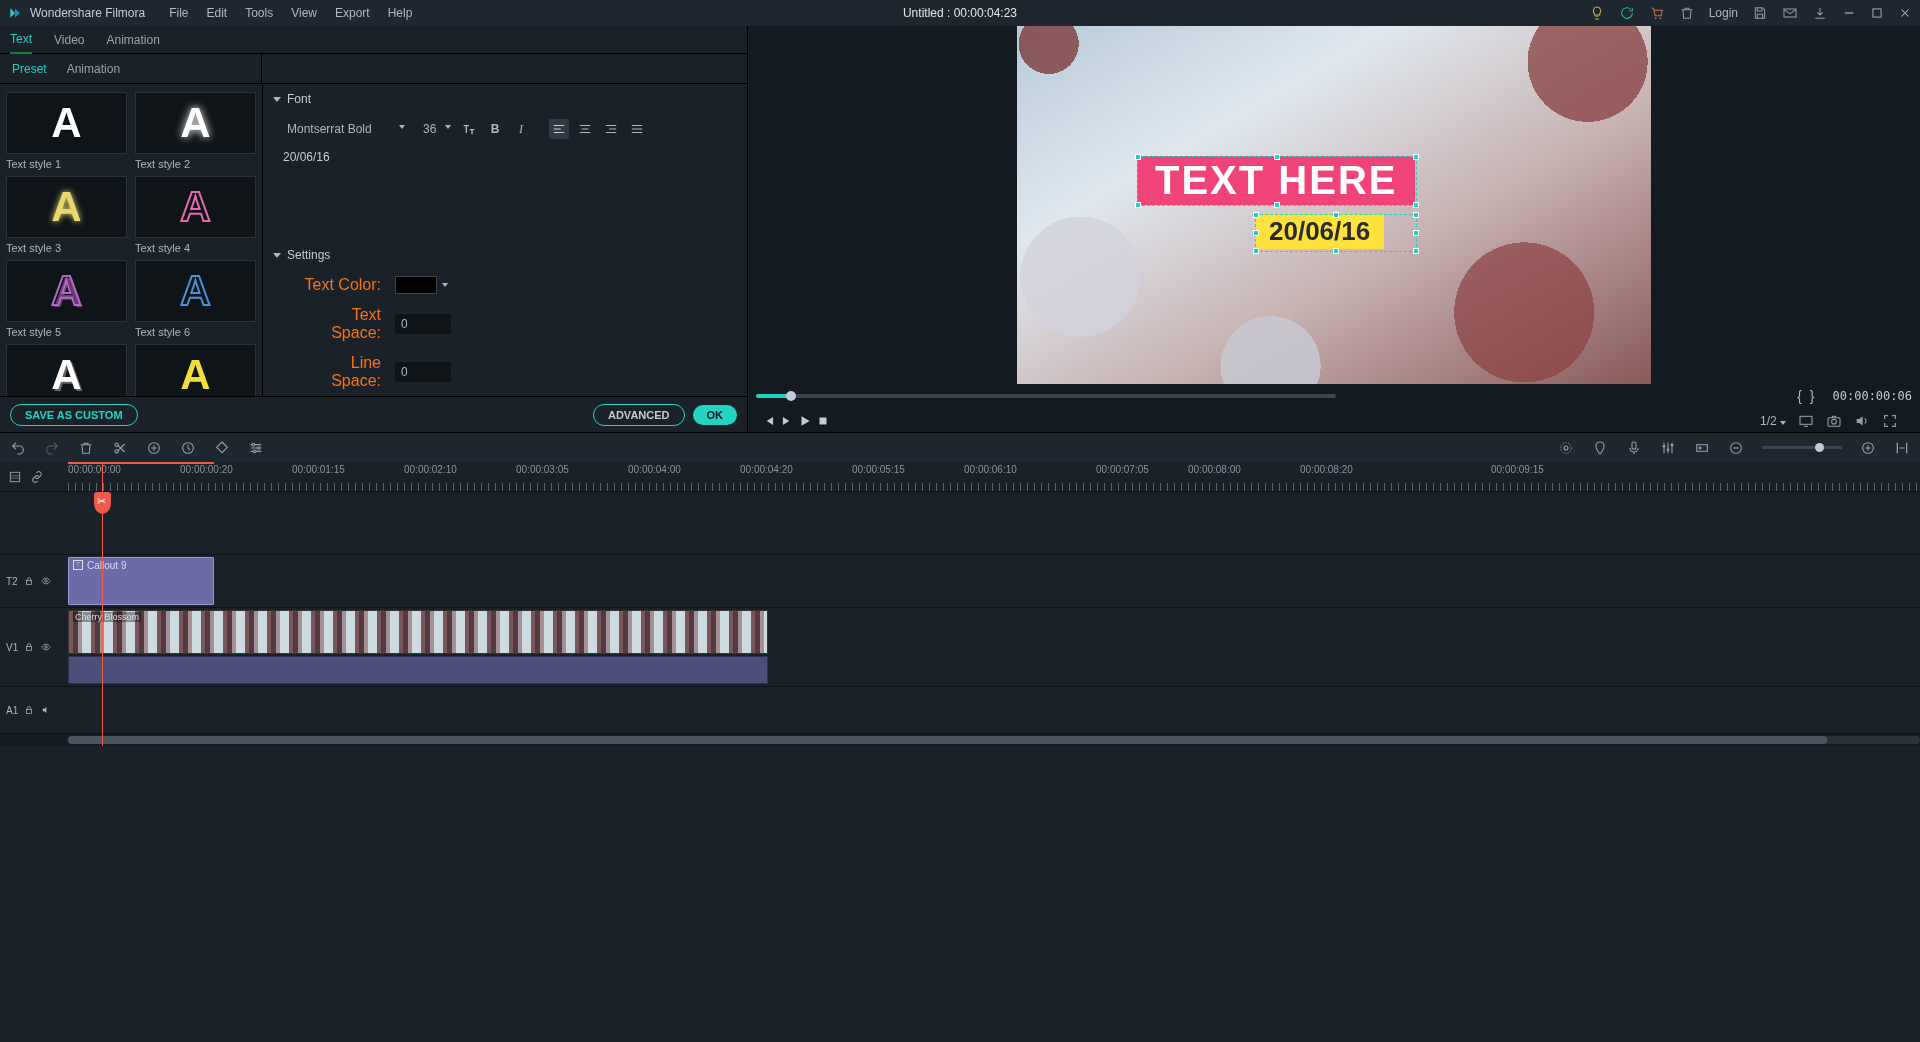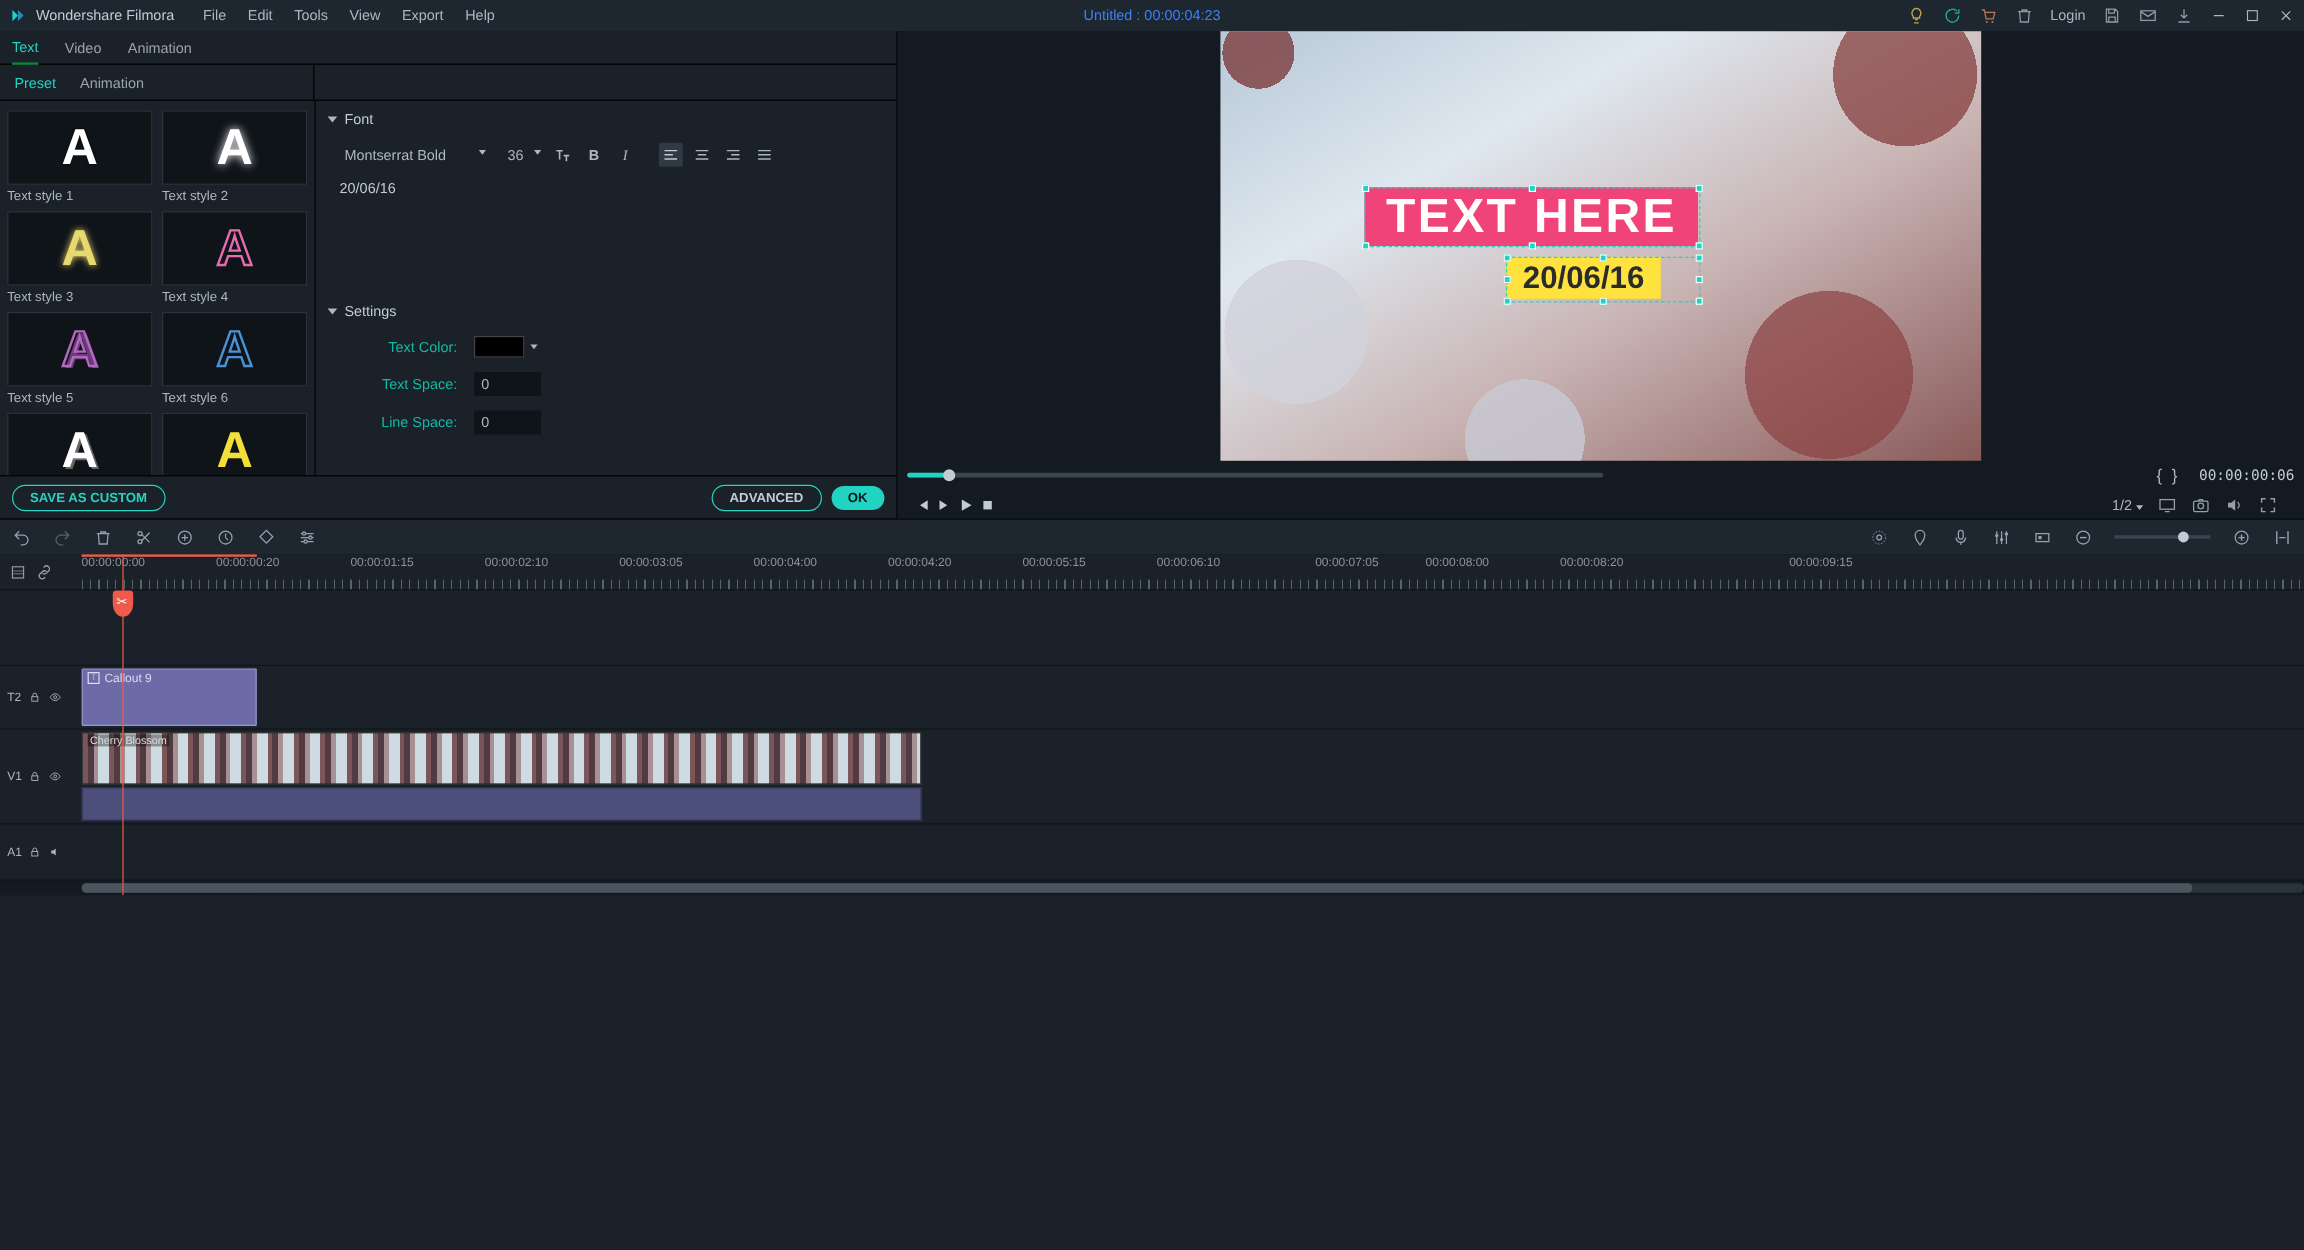--- a/index.html
+++ b/index.html
@@ -2,21 +2,21 @@
 <html><head>
 <meta charset="utf-8">
 <style>
 * { margin: 0; padding: 0; box-sizing: border-box; font-family: -apple-system, "Segoe UI", sans-serif; }
 body { background: #1a2129; color: #adb7c1; font-size: 12px; overflow: hidden; width: 1920px; height: 1042px; }
 .titlebar { height: 26px; background: #1e2730; display: flex; align-items: center; padding: 0 8px; }
 .logo { width: 14px; height: 14px; margin-right: 8px; }
 .app-name { font-size: 12px; color: #c2ccd6; margin-right: 24px; }
 .menu-bar { display: flex; gap: 18px; }
 .menu-item { color: #adb7c1; cursor: pointer; font-size: 12px; }
-.title-center { position: absolute; left: 50%; transform: translateX(-50%); color: #3b82f6; }
+.title-center { position: absolute; left: 50%; transform: translateX(-50%); color: #e5e5e5; }
 .titlebar-right { margin-left: auto; display: flex; align-items: center; gap: 14px; }
 .titlebar-icon { width: 16px; height: 16px; cursor: pointer; opacity: 0.8; }
 .win-control { width: 14px; height: 14px; cursor: pointer; }
 
 .upper { height: 406px; display: flex; }
 .left-panel { width: 748px; display: flex; flex-direction: column; border-right: 1px solid #000; }
 .upper-tabs { height: 28px; display: flex; border-bottom: 1px solid #000; padding-left: 10px; gap: 22px; align-items: center; }
 .upper-tab { color: #9aa4ae; cursor: pointer; padding: 6px 0; }
 .upper-tab.active { color: #23d3c2; border-bottom: 2px solid #15803d; }
 .sub-row { height: 30px; display: flex; border-bottom: 1px solid #000; }
@@ -32,21 +32,21 @@
 .section-head { display: flex; align-items: center; gap: 6px; padding: 8px 2px; color: #c2ccd6; font-size: 12px; }
 .tri { display: inline-block; width: 0; height: 0; border-left: 4px solid transparent; border-right: 4px solid transparent; border-top: 5px solid #adb7c1; }
 .font-row { display: flex; align-items: center; gap: 6px; padding: 4px 10px; }
 .select { background: #1a2129; border: none; color: #adb7c1; font-size: 12px; padding: 4px 6px; width: 130px; position: relative; }
 .select .chev { position: absolute; right: 6px; top: 7px; }
 .size-sel { width: 36px; }
 .icon-btn { width: 20px; height: 20px; display: inline-flex; align-items: center; justify-content: center; cursor: pointer; color: #adb7c1; }
 .icon-btn.active { background: #2f3a44; border-radius: 2px; }
 .text-input-area { padding: 6px 12px; color: #c2ccd6; height: 100px; font-size: 12px; }
 .setting-row { display: flex; align-items: center; gap: 14px; padding: 6px 10px 6px 30px; }
-.setting-label { width: 80px; text-align: right; color: #14b8a6; font-size: 12px; }
+.setting-label { width: 80px; text-align: right; color: #f97316; font-size: 16px; }
 .color-pick { width: 42px; height: 18px; background: #000; border: 1px solid #444; position: relative; }
 .chev-sm { display: inline-block; width: 0; height: 0; border-left: 3px solid transparent; border-right: 3px solid transparent; border-top: 4px solid #adb7c1; }
 .num-input { background: #0f1419; border: none; color: #adb7c1; padding: 3px 6px; width: 56px; font-size: 12px; }
 .bottom-btns { height: 36px; display: flex; align-items: center; padding: 0 10px; gap: 8px; border-top: 1px solid #000; }
 .pill { border-radius: 14px; padding: 4px 14px; font-size: 11px; font-weight: 600; cursor: pointer; }
 .pill.save { border: 1px solid #23d3c2; color: #23d3c2; background: transparent; }
 .pill.adv { border: 1px solid #23d3c2; color: #c2ccd6; background: transparent; margin-left: auto; }
 .pill.ok { background: #23d3c2; color: #0f1419; }
 
 .right-panel { flex: 1; background: #131a21; display: flex; flex-direction: column; }

